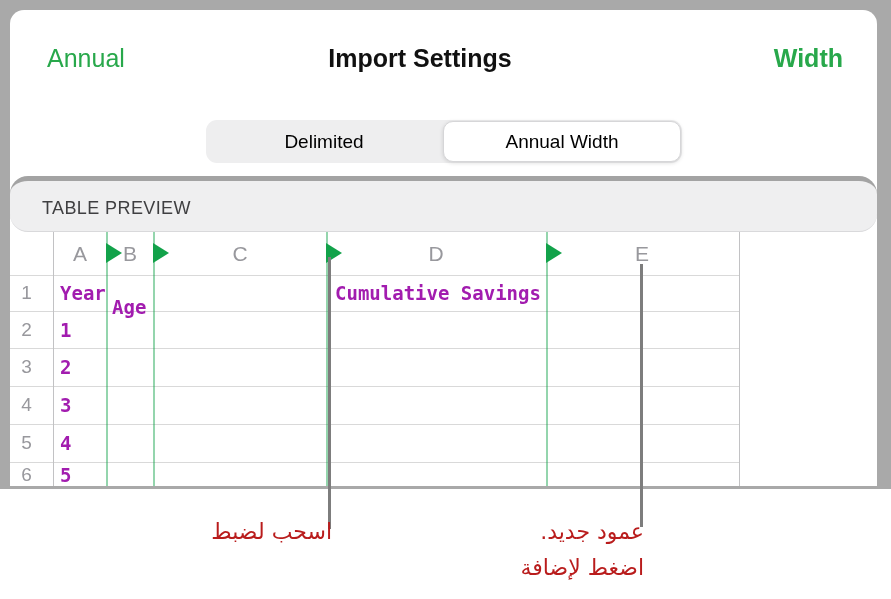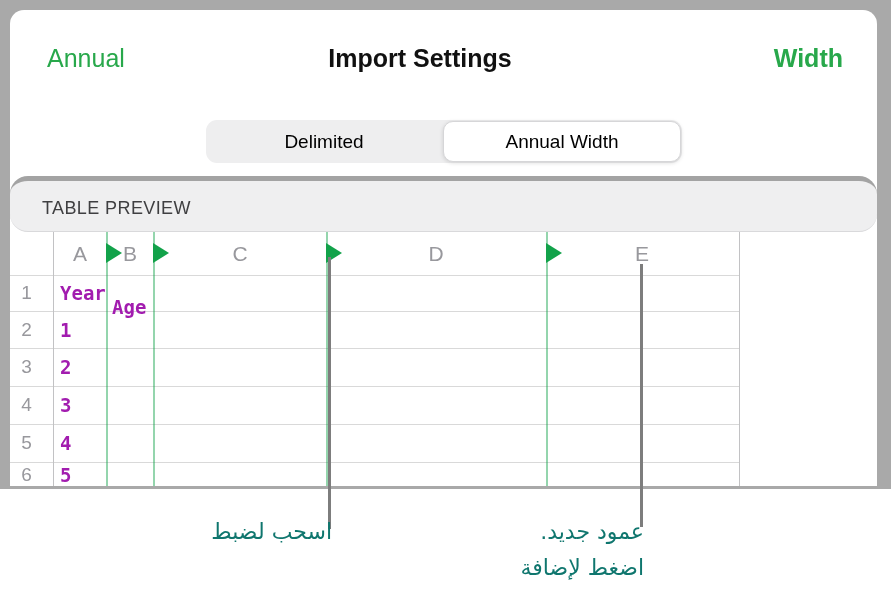--- a/index.html
+++ b/index.html
@@ -27,21 +27,21 @@
   
   .hline{position:absolute;left:10px;width:729px;height:1px;background:#d9d9d9;}
   .vline{position:absolute;top:232px;width:1px;height:254px;background:#c2c2c4;}
   .gline{position:absolute;top:232px;width:2px;height:254px;background:rgba(18,162,74,0.45);}
   .marker{position:absolute;top:243px;width:0;height:0;border-top:10px solid transparent;border-bottom:10px solid transparent;border-left:16px solid #12a24a;cursor:ew-resize;}
   .col-letter{position:absolute;top:242px;transform:translateX(-50%);font-size:21px;color:#98989d;cursor:pointer;}
   .row-num{position:absolute;left:0px;width:53px;text-align:center;font-size:19px;color:#98989d;line-height:32px;}
   .cell{position:absolute;font-family:"DejaVu Sans Mono",monospace;font-weight:700;font-size:19px;color:#a21caf;line-height:32px;white-space:pre;}
   
   .callout{position:absolute;width:3px;background:#7d7d7d;}
-  .note{position:absolute;direction:rtl;text-align:right;font-family:"DejaVu Sans",sans-serif;font-size:22px;line-height:36px;color:#0f766e;}
+  .note{position:absolute;direction:rtl;text-align:right;font-family:"DejaVu Sans",sans-serif;font-size:22px;line-height:36px;color:#b91c1c;}
 </style>
 </head>
 <body>
 
 <div id="page">
 
   <div class="frame"></div>
   <div class="dialog"></div>
 
   <div id="cancel" class="nav-btn">Annual</div>
@@ -84,20 +84,21 @@
 
   <div class="row-num" style="top:277px">1</div>
   <div class="row-num" style="top:314px">2</div>
   <div class="row-num" style="top:351px">3</div>
   <div class="row-num" style="top:389px">4</div>
   <div class="row-num" style="top:427px">5</div>
   <div class="row-num" style="top:459px">6</div>
 
   <div class="cell" style="left:60px;top:277px">Year</div>
   <div class="cell" style="left:112px;top:291px">Age</div>
+  <div class="cell" style="left:335px;top:277px">Cumulative Savings</div>
 
   <div class="cell" style="left:60px;top:314px">1</div>
   <div class="cell" style="left:60px;top:351px">2</div>
   <div class="cell" style="left:60px;top:389px">3</div>
   <div class="cell" style="left:60px;top:427px">4</div>
   <div class="cell" style="left:60px;top:459px">5</div>
 
   <div class="callout" style="left:328px;top:257px;height:272px"></div>
   <div class="callout" style="left:640px;top:264px;height:263px"></div>
 

